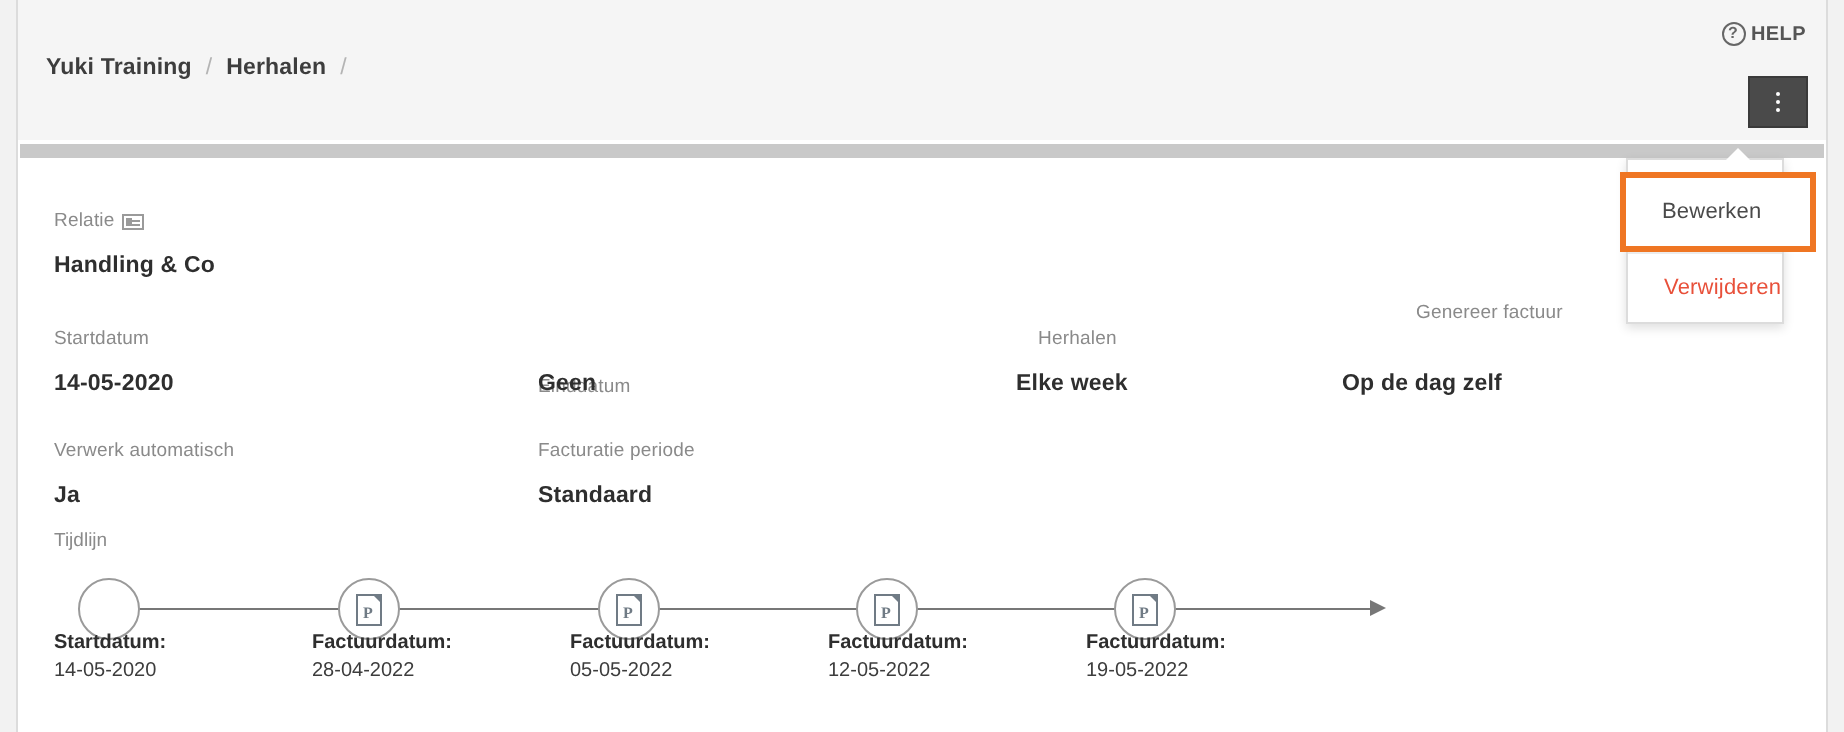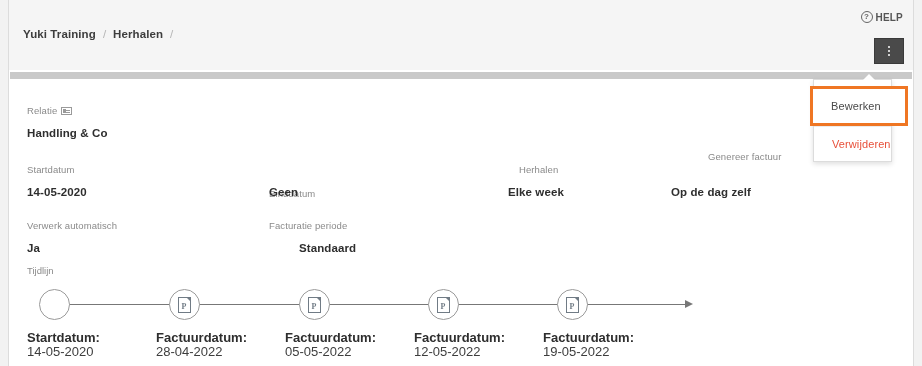--- a/index.html
+++ b/index.html
@@ -245,22 +245,22 @@
     bottom: 1px;
     text-align: center;
     font-size: 8px;
     font-weight: bold;
     line-height: 8px;
     color: #707b85;
     font-family: "Liberation Serif", serif;
   }
   .tl-caption {
     position: absolute;
-    top: 52px;
-    font-size: 13px;
+    top: 36px;
+    font-size: 10px;
     line-height: 14px;
     white-space: nowrap;
   }
   .tl-caption .cap-title {
     display: block;
     font-weight: bold;
     color: #2e2e2e;
   }
   .tl-caption .cap-date {
     display: block;
@@ -368,21 +368,21 @@
           <span>Genereer factuur</span>
         </div>
         <div class="field-value" style="left: 662px; top: 107px;">Op de dag zelf</div>
         <div class="field-label" style="left: 18px; top: 141px;">
           <span>Verwerk automatisch</span>
         </div>
         <div class="field-value" style="left: 18px; top: 163px;">Ja</div>
         <div class="field-label" style="left: 260px; top: 141px;">
           <span>Facturatie periode</span>
         </div>
-        <div class="field-value" style="left: 260px; top: 163px; margin-left: 30px;">Standaard</div>
+        <div class="field-value" style="left: 260px; top: 163px;">Standaard</div>
       </div>
 
     <div class="timeline-label">Tijdlijn</div>
 
     <div class="timeline">
       <div class="tl-axis"></div>
       <div class="tl-arrow"></div>
       <div id="timeline-nodes">
           <div class="tl-node" style="left: 29.5px;"></div>
           <div class="tl-caption" style="left: 18px;">

